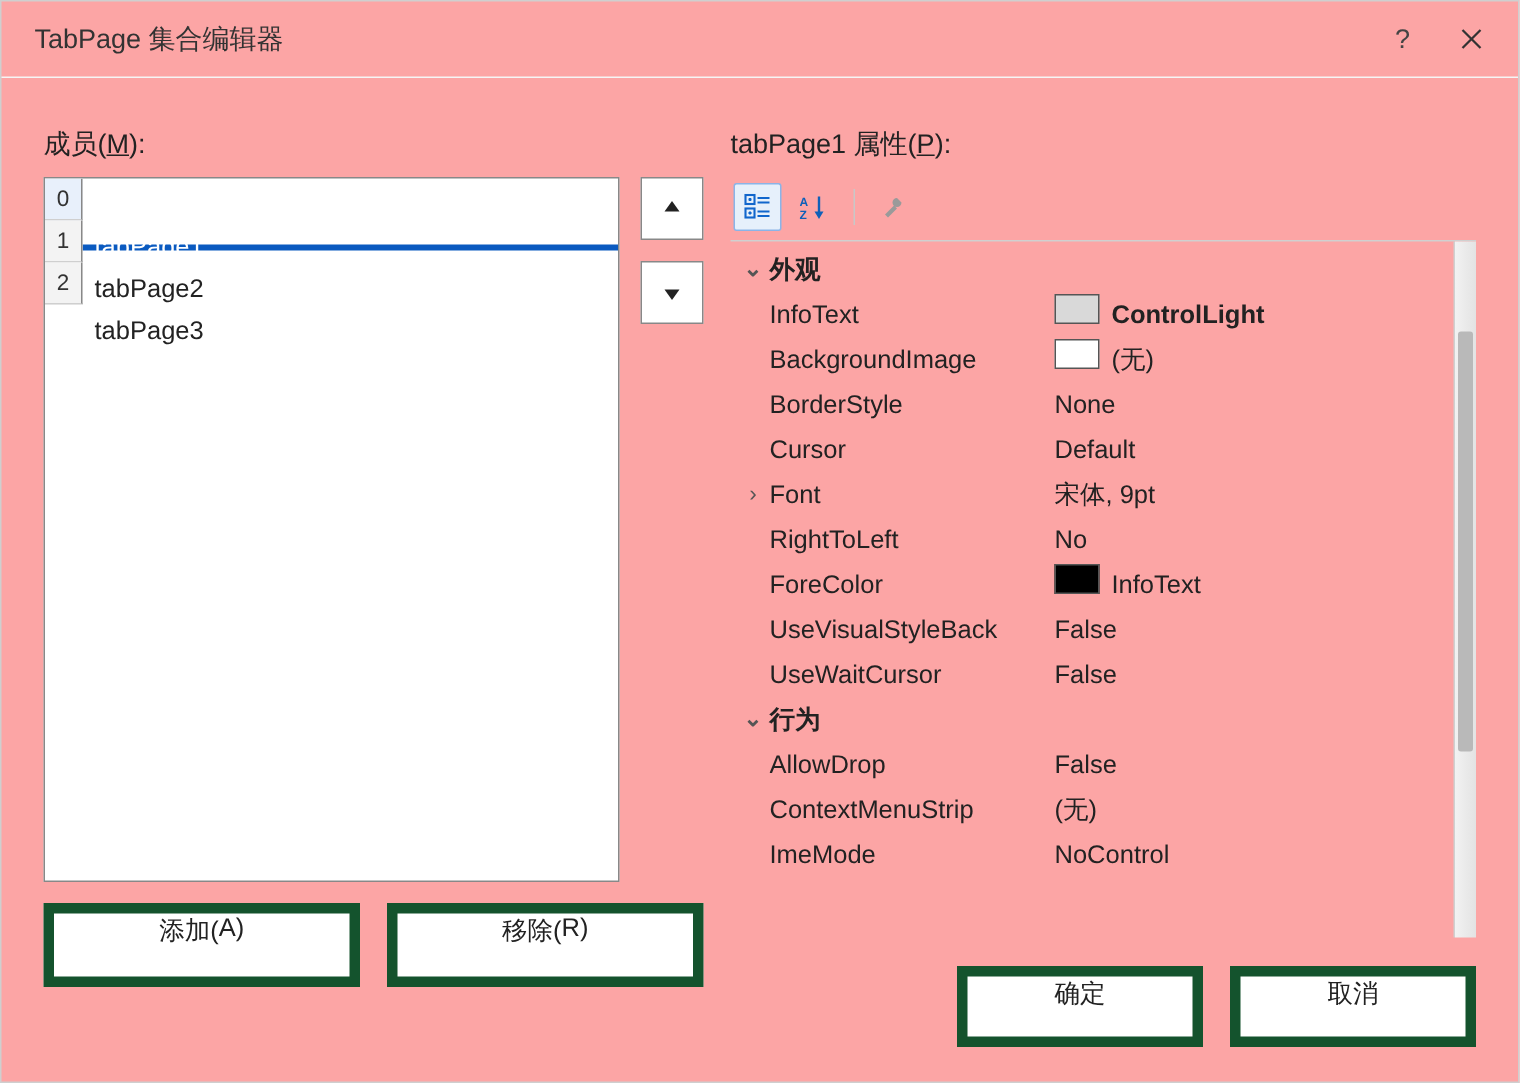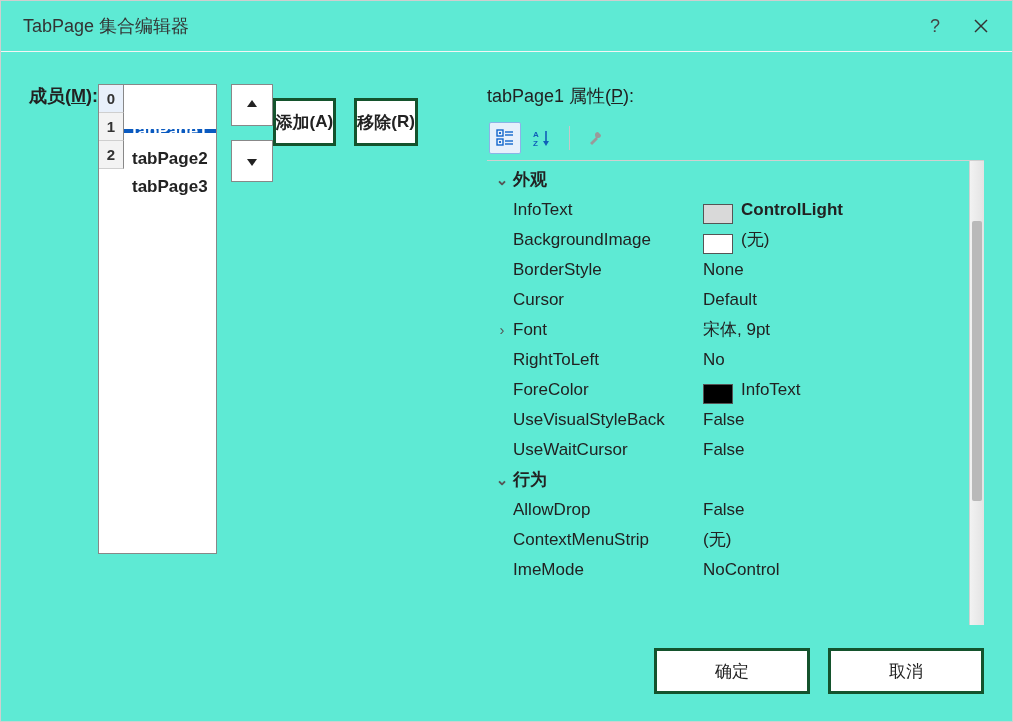--- a/index.html
+++ b/index.html
@@ -7,21 +7,21 @@
     padding: 0;
     font-family: "Microsoft YaHei", "Segoe UI", Arial, sans-serif;
     font-size: 15px;
     color: #222;
     background: #e9e7ec;
   }
   .dialog {
     box-sizing: border-box;
     width: 1013px;
     height: 722px;
-    background: #5eead4;
+    background: #fca5a5;
     border: 1px solid #cfcfcf;
     position: relative;
     display: flex;
     flex-direction: column;
   }
   
   .titlebar {
     height: 50px;
     display: flex;
     align-items: center;
@@ -47,22 +47,21 @@
   .body {
     flex: 1;
     display: flex;
     padding: 32px 28px 10px 28px;
     gap: 18px;
     min-height: 0;
   }
   .col-left {
     width: 440px;
     display: flex;
-    flex-direction: row;
-    font-weight: bold;
+    flex-direction: column;
   }
   .section-label {
     font-size: 18px;
     margin-bottom: 10px;
     color: #222;
   }
   .section-label .ul { text-decoration: underline; }
 
   .members-area {
     display: flex;
@@ -126,25 +125,24 @@
   .sqbtn svg polygon { fill: #222; }
 
   .add-remove {
     display: flex;
     gap: 18px;
     margin-top: 14px;
   }
   .winbtn {
     flex: 1;
     height: 42px;
-    border: 3px solid #14532d;
+    border: 7px solid #14532d;
     background: #fff;
     font-size: 17px;
     display: flex;
-    align-items: center;
     justify-content: center;
     cursor: default;
   }
 
   
   .col-right {
     flex: 1;
     display: flex;
     flex-direction: column;
     min-width: 0;
@@ -207,21 +205,21 @@
   .pg-row .chev { color:#555; }
   .pg-row .indent { width: 22px; }
   .pg-name {
     width: 190px;
     white-space: nowrap;
     overflow: hidden;
   }
   .pg-val {
     flex: 1;
     display: flex;
-    align-items: flex-end;
+    align-items: flex-start;
     gap: 8px;
     white-space: nowrap;
   }
   .pg-val .text.bold { font-weight: 700; }
   .swatch {
     width: 28px;
     height: 18px;
     border: 1px solid #555;
     display: inline-block;
   }

